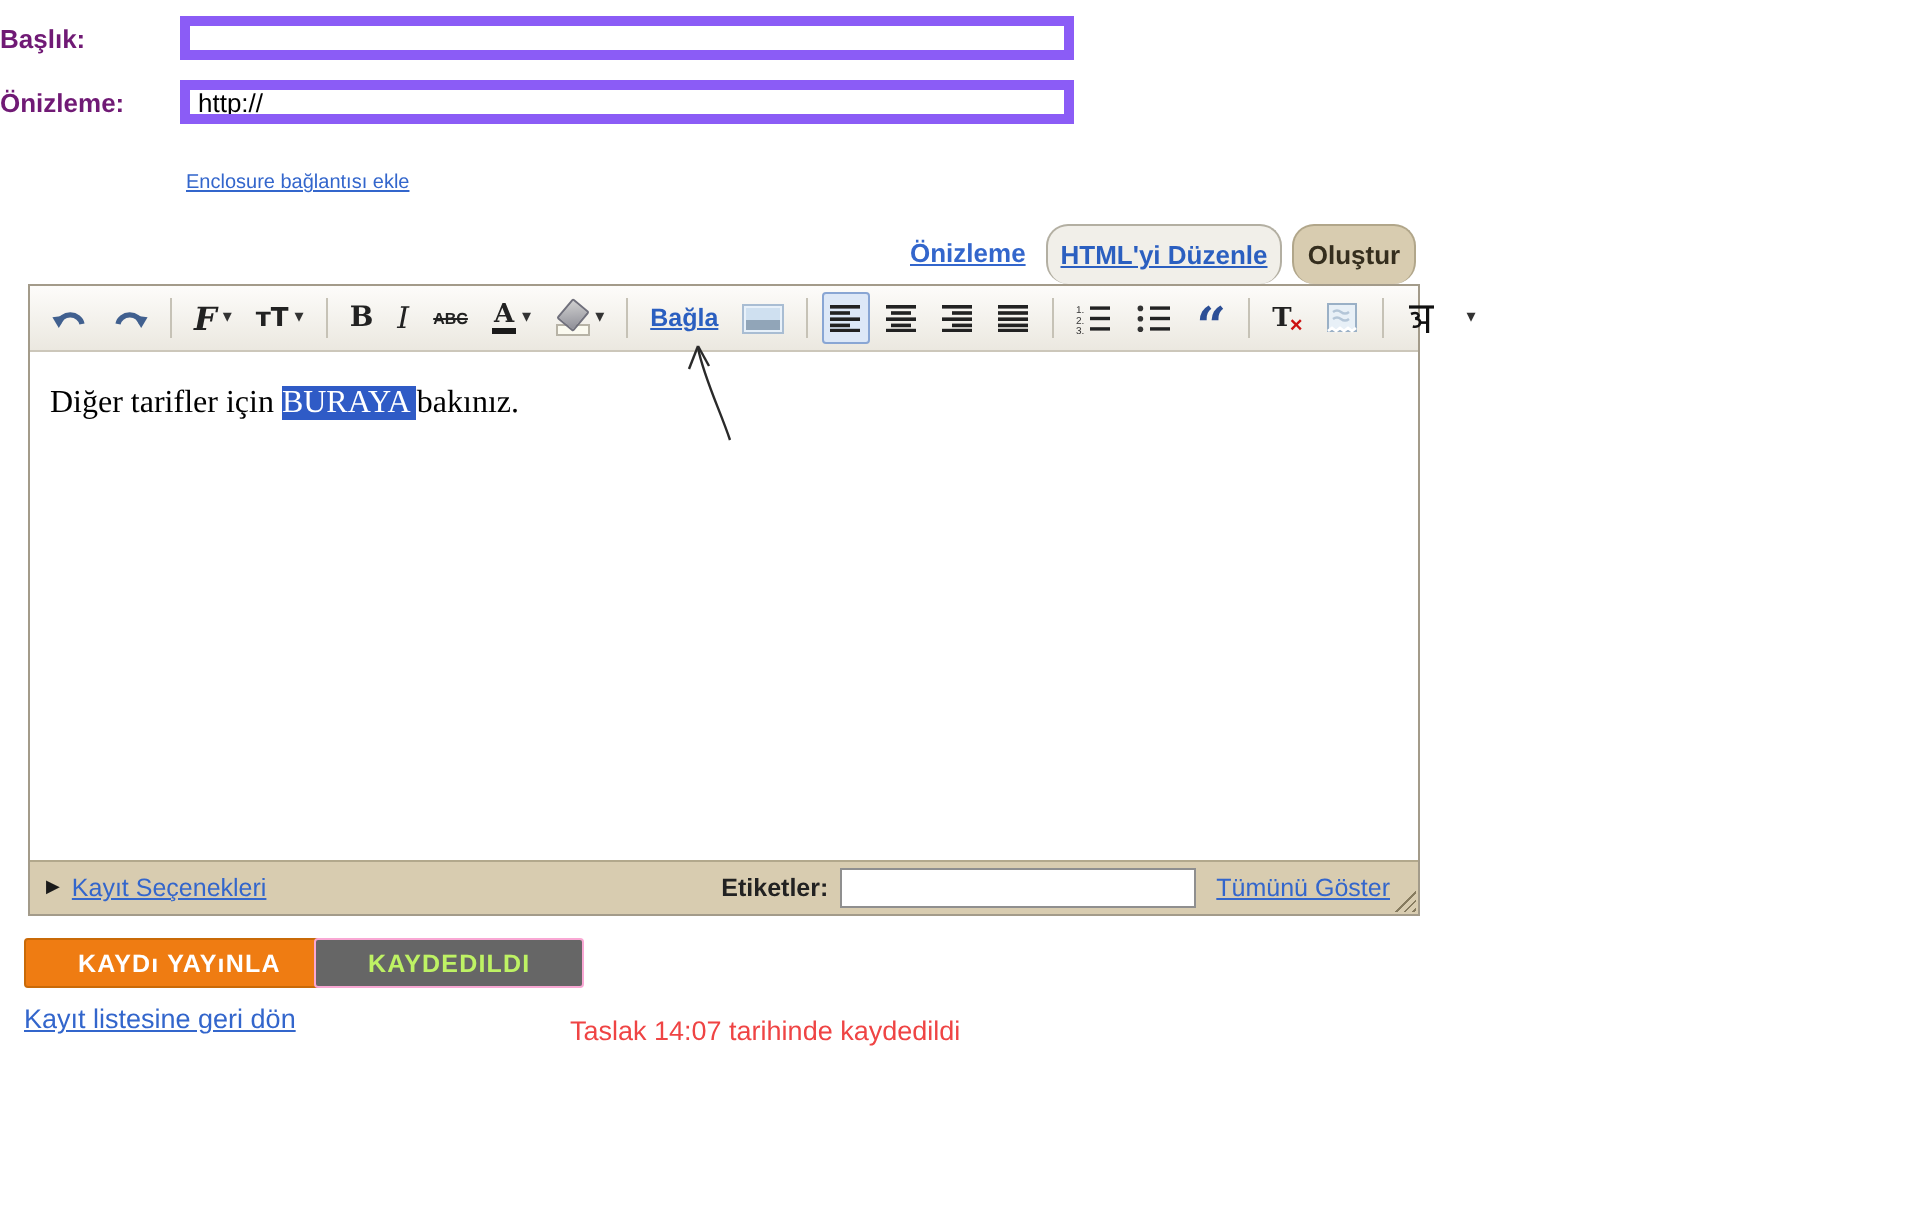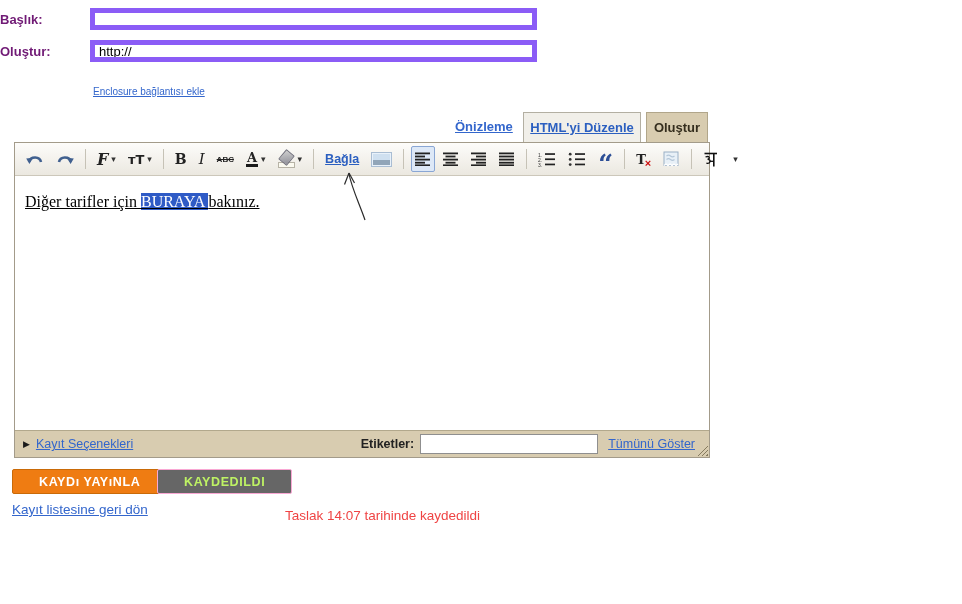--- a/index.html
+++ b/index.html
@@ -15,21 +15,21 @@
   .lbl-link{top:44px;}
   .txt-input{position:absolute;left:90px;width:447px;height:22px;box-sizing:border-box;
     border:5px solid #8b5cf6;font-size:13px;padding:2px 4px;font-family:"Liberation Sans",sans-serif;background:#fff;}
   .inp-title{top:8px;}
   .inp-link{top:40px;}
   .enclosure-link{position:absolute;left:93px;top:86px;font-size:10px;}
 
   
   .preview-link{position:absolute;left:455px;top:119px;font-size:13px;font-weight:bold;}
   .tab{position:absolute;top:112px;height:30px;box-sizing:border-box;display:flex;align-items:center;justify-content:center;
-    font-size:13px;font-weight:bold;cursor:pointer;}
+    font-size:13px;font-weight:bold;cursor:pointer;border-radius:11px;}
   .tab-html{left:523px;width:118px;background:#f1efe9;border:1px solid #b3afa2;border-bottom:none;}
   .tab-html a{color:#2b5fc0;}
   .tab-compose{left:646px;width:62px;background:#d8ccb0;border:1px solid #b1a68a;border-bottom:none;color:#352e1e;}
 
   
   .editor{position:absolute;left:14px;top:142px;width:696px;height:316px;box-sizing:border-box;
     border:1px solid #a39b8a;background:#fff;}
 
   
   .toolbar{height:33px;box-sizing:border-box;border-bottom:1px solid #ccc7ba;
@@ -55,21 +55,21 @@
     background:linear-gradient(#cfe0f0 0 55%,#91a5b8 55% 100%);box-shadow:inset 0 0 0 1px #e8f1fa;}
   .g-quote{font-family:"DejaVu Serif",serif;font-weight:bold;font-size:26px;color:#2d4f96;height:24px;line-height:34px;overflow:hidden;}
   .g-tx{font-family:"DejaVu Serif",serif;font-weight:bold;font-size:13px;}
   .g-tx-x{color:#cc1111;font-weight:bold;font-size:11px;margin-left:-1px;margin-top:7px;}
   .grip{position:absolute;right:1px;bottom:1px;width:11px;height:11px;cursor:nwse-resize;
     background:repeating-linear-gradient(135deg,transparent 0 2px,#867b5f 2px 3px);
     clip-path:polygon(100% 0,100% 100%,0 100%);}
 
   
   .content{position:relative;height:254px;box-sizing:border-box;background:#fff;
-    font-family:"Liberation Serif",serif;font-size:16px;color:#000;padding:17px 10px 0 10px;text-decoration:underline;}
+    font-family:"Liberation Serif",serif;font-size:16px;color:#000;padding:17px 10px 0 10px;}
   .sel{background:#2f5bc6;color:#fff;}
   .overlay{position:absolute;left:0;top:0;width:694px;height:314px;pointer-events:none;z-index:10;}
   .annotation{position:absolute;left:329px;top:80px;z-index:11;pointer-events:none;
     font-family:"DejaVu Serif",serif;font-size:20px;color:#1c1c1c;letter-spacing:0.5px;}
 
   
   .bottombar{position:absolute;left:0;bottom:0;width:100%;height:27px;box-sizing:border-box;
     background:#d8ccb0;border-top:1px solid #b2a88c;display:flex;align-items:center;padding:0 12px 0 8px;}
   .expand-icon{font-family:"DejaVu Sans",sans-serif;font-size:9px;color:#1a1a1a;margin-right:6px;}
   .options-link{font-size:12.5px;}
@@ -88,21 +88,21 @@
   .status-text{position:absolute;left:285px;top:475px;font-size:13.5px;color:#ef4444;margin-top:33px;}
   .back-link{position:absolute;left:12px;top:502px;font-size:13.5px;}
 
   .icon-svg{display:block;}
 </style>
 </head>
 <body>
 
 <div class="form-label lbl-title">Başlık:</div>
 <input class="txt-input inp-title" type="text" value="" style="">
-<div class="form-label lbl-link">Oluştur:</div>
+<div class="form-label lbl-link">Önizleme:</div>
 <input class="txt-input inp-link" type="text" value="http://" style="">
 <a class="enclosure-link">Enclosure bağlantısı ekle</a>
 
 <a class="preview-link">Önizleme</a>
 <div class="tab tab-html">
   <a>HTML'yi Düzenle</a>
 </div>
 <div class="tab tab-compose">
   <span>Oluştur</span>
 </div>

